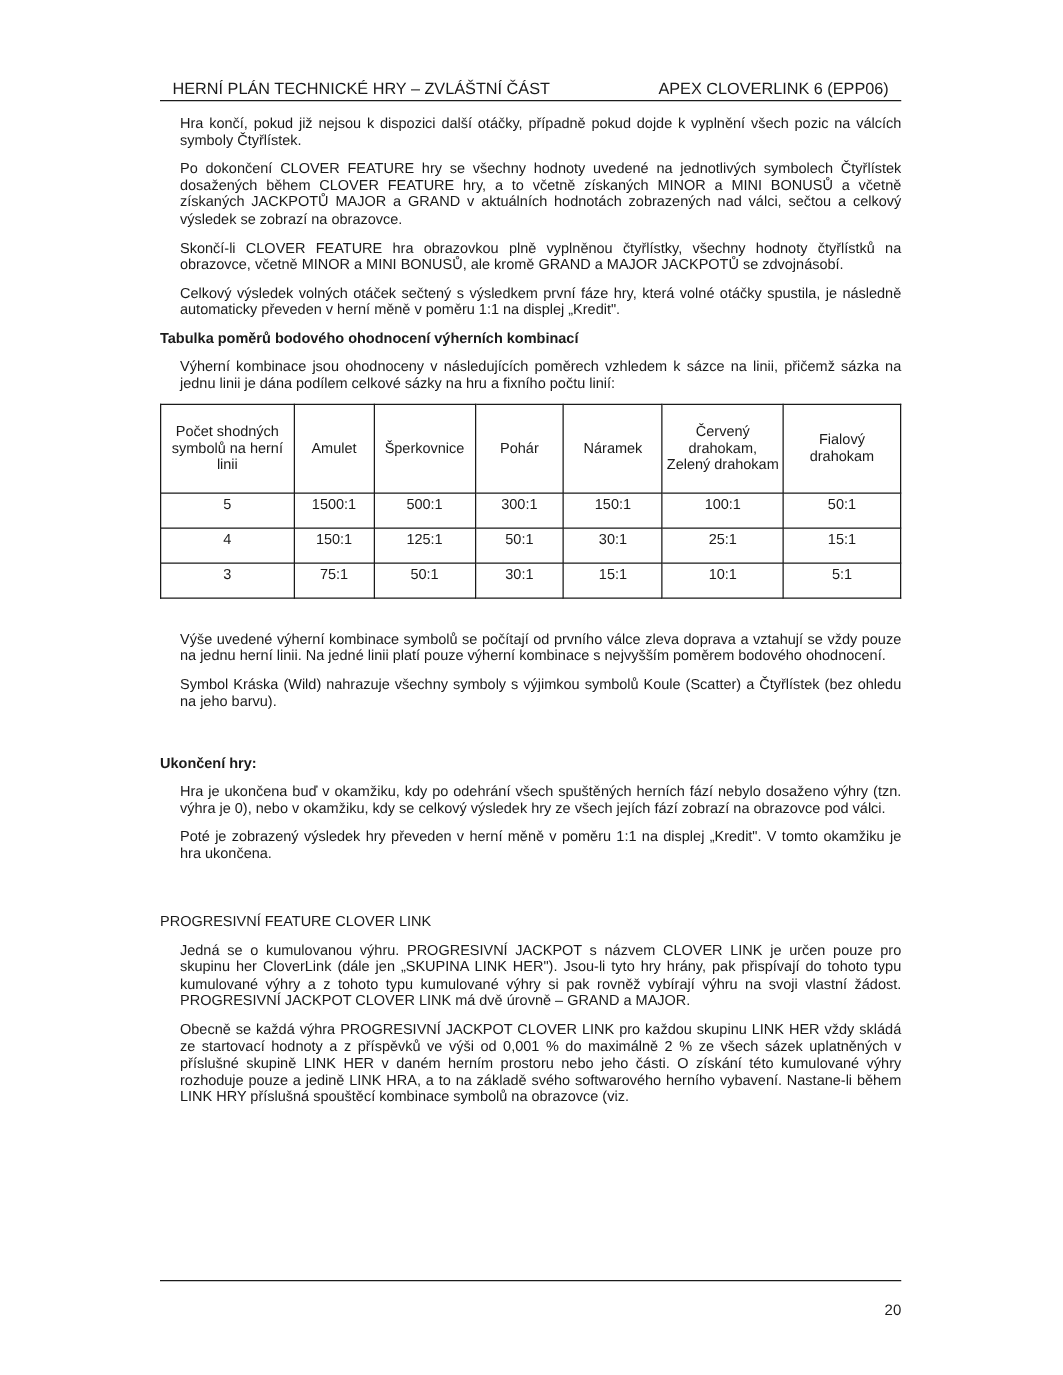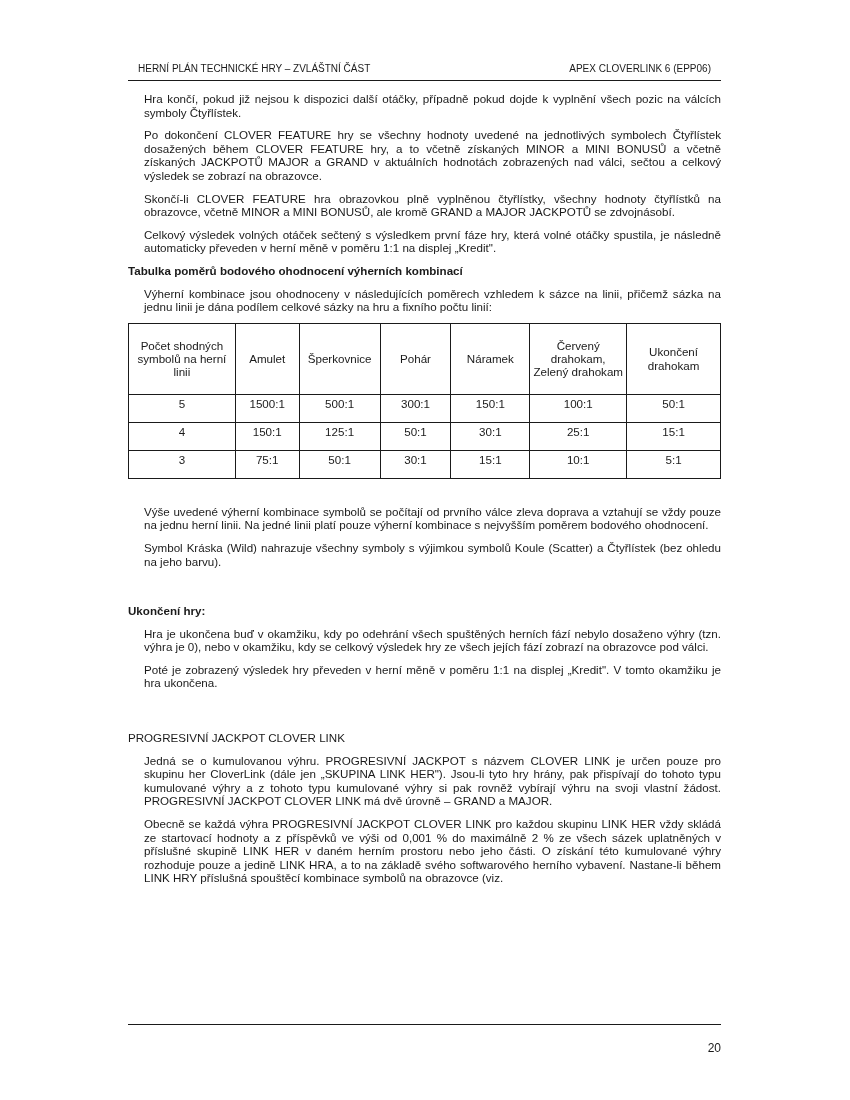--- a/index.html
+++ b/index.html
@@ -1,19 +1,19 @@
 <!DOCTYPE html>
 <html><head>
 <meta charset="utf-8">
 <style>
   html, body { margin: 0; padding: 0; background: #ffffff; }
   body { width: 850px; height: 1100px; position: relative; overflow: hidden;
          font-family: "Liberation Sans", sans-serif; color: #1a1a1a; }
   .page-header { position: absolute; left: 128px; top: 61px; width: 593px; height: 19px;
-                 border-bottom: 1.5px solid #1a1a1a; font-size: 10px; }
+                 border-bottom: 1.5px solid #1a1a1a; font-size: 13px; }
   .page-header .left { position: absolute; left: 10px; top: 2px; }
   .page-header .right { position: absolute; right: 10px; top: 2px; }
   .content { position: absolute; left: 128px; top: 92px; width: 593px; font-size: 11.6px; line-height: 13.6px; }
   p { margin: 0 0 9px 16px; text-align: justify; }
   .bold-heading { font-weight: bold; margin: 0 0 9px 0; }
   .plain-heading { margin: 0 0 9px 0; }
   table.payout { border-collapse: collapse; width: 593px; font-size: 11.6px; line-height: 13.4px; }
   table.payout th, table.payout td { border: 1px solid #1a1a1a; text-align: center; font-weight: normal; padding: 0 2px; }
   table.payout th { height: 70px; vertical-align: middle; }
   table.payout td { height: 25px; vertical-align: top; padding-top: 2px; }
@@ -52,21 +52,21 @@
         <col style="width:94px">
     </colgroup>
     <thead>
       <tr>
         <th>Počet shodných symbolů na herní linii</th>
         <th class="col-thin">Amulet</th>
         <th class="col-thin">Šperkovnice</th>
         <th class="col-thin">Pohár</th>
         <th>Náramek</th>
         <th class="col-thin">Červený drahokam, Zelený drahokam</th>
-        <th class="col-thin">Ukončení drahokam</th>
+        <th class="col-thin">Fialový drahokam</th>
       </tr>
     </thead>
     <tbody>
       <tr>
         <td>5</td>
         <td class="col-thin">1500:1</td>
         <td class="col-thin">500:1</td>
         <td class="col-thin">300:1</td>
         <td>150:1</td>
         <td class="col-thin">100:1</td>
@@ -95,19 +95,19 @@
 
   <p class="after-table">Výše uvedené výherní kombinace symbolů se počítají od prvního válce zleva doprava a vztahují se vždy pouze na jednu herní linii. Na jedné linii platí pouze výherní kombinace s nejvyšším poměrem bodového ohodnocení.</p>
   <p>Symbol Kráska (Wild) nahrazuje všechny symboly s výjimkou symbolů Koule (Scatter) a Čtyřlístek (bez ohledu na jeho barvu).</p>
 
   <div class="gap-large"></div>
   <div class="bold-heading">Ukončení hry:</div>
   <p>Hra je ukončena buď v okamžiku, kdy po odehrání všech spuštěných herních fází nebylo dosaženo výhry (tzn. výhra je 0), nebo v okamžiku, kdy se celkový výsledek hry ze všech jejích fází zobrazí na obrazovce pod válci.</p>
   <p>Poté je zobrazený výsledek hry převeden v herní měně v poměru 1:1 na displej „Kredit". V tomto okamžiku je hra ukončena.</p>
 
   <div class="gap-xl"></div>
-  <div class="plain-heading">PROGRESIVNÍ JACKPOT CLOVER LINK</div>
+  <div class="plain-heading">PROGRESIVNÍ FEATURE CLOVER LINK</div>
   <p>Jedná se o kumulovanou výhru. PROGRESIVNÍ JACKPOT s názvem CLOVER LINK je určen pouze pro skupinu her CloverLink (dále jen „SKUPINA LINK HER"). Jsou-li tyto hry hrány, pak přispívají do tohoto typu kumulované výhry a z tohoto typu kumulované výhry si pak rovněž vybírají výhru na svoji vlastní žádost. PROGRESIVNÍ JACKPOT CLOVER LINK má dvě úrovně – GRAND a MAJOR.</p>
   <p>Obecně se každá výhra PROGRESIVNÍ JACKPOT CLOVER LINK pro každou skupinu LINK HER vždy skládá ze startovací hodnoty a z příspěvků ve výši od 0,001 % do maximálně 2 % ze všech sázek uplatněných v příslušné skupině LINK HER v daném herním prostoru nebo jeho části. O získání této kumulované výhry rozhoduje pouze a jedině LINK HRA, a to na základě svého softwarového herního vybavení. Nastane-li během LINK HRY příslušná spouštěcí kombinace symbolů na obrazovce (viz.</p>
 </div>
 
 <div class="page-footer"></div>
 <div class="page-number">20</div>
 
 </body></html>

